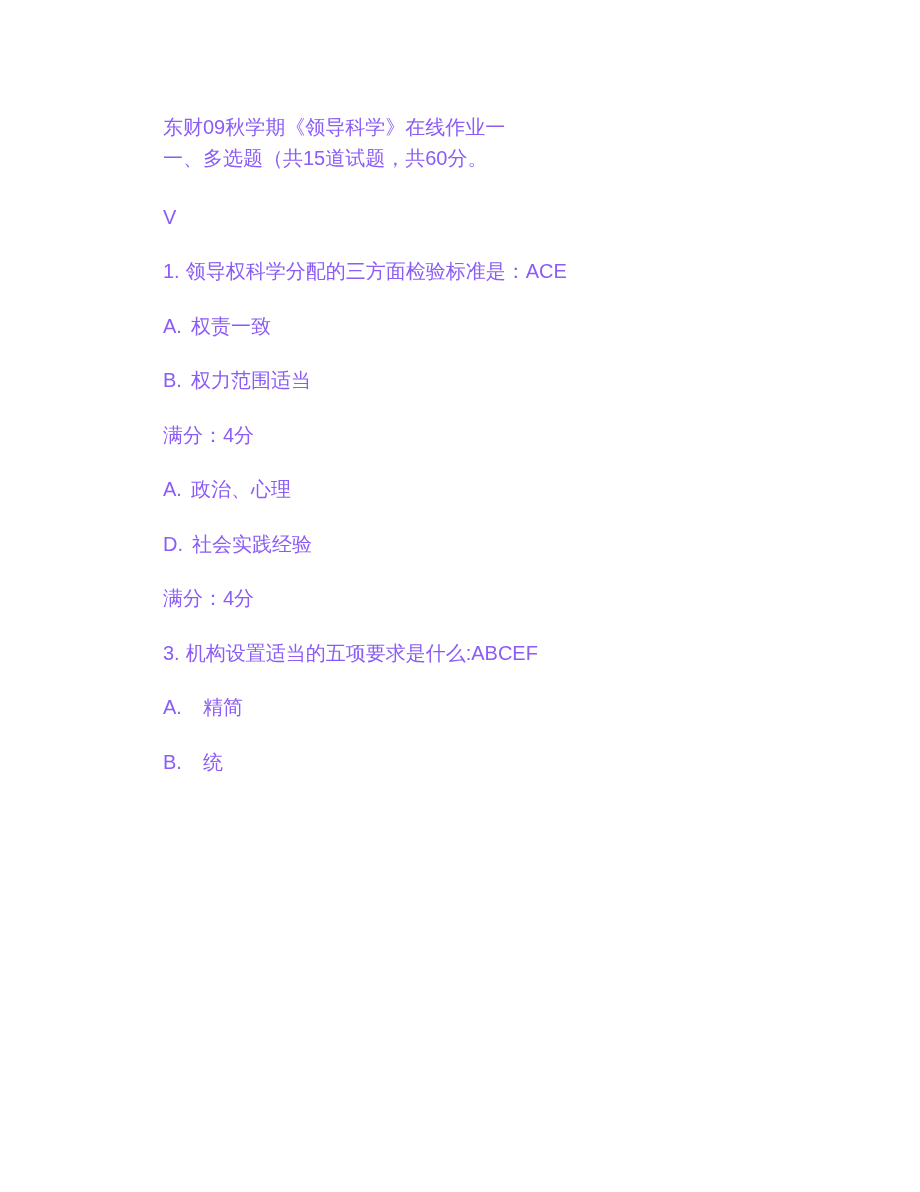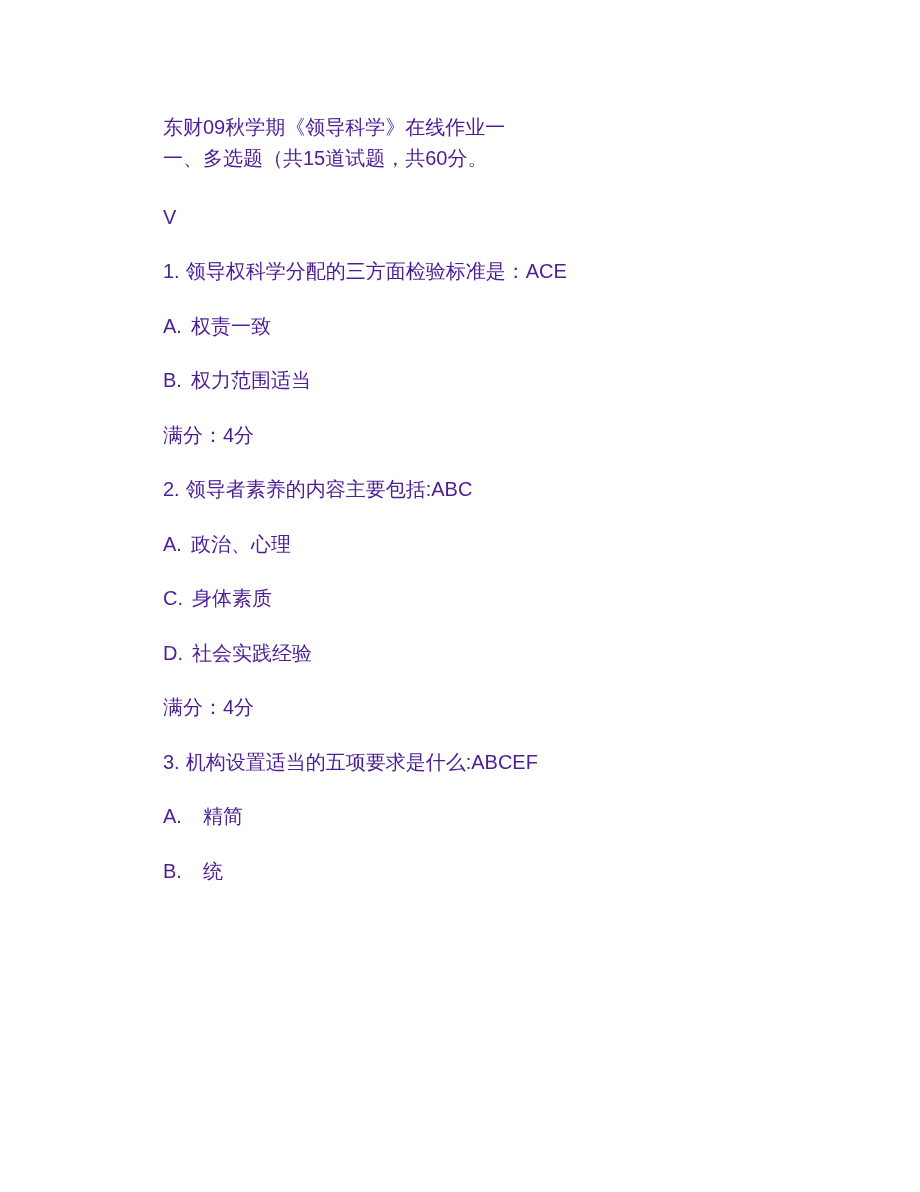--- a/index.html
+++ b/index.html
@@ -16,21 +16,21 @@
     position: relative;
     width: 920px;
     height: 1192px;
     background: #ffffff;
   }
   .doc {
     position: absolute;
     left: 163px;
     top: 112px;
     right: 30px;
-    color: #4c1d95;
+    color: #8b5cf6;
     font-family: "Liberation Sans", "DejaVu Sans", sans-serif;
     font-size: 20px;
     font-weight: 400;
   }
   .hline {
     line-height: 31px;
     white-space: nowrap;
   }
   .para {
     margin: 30.5px 0 0 0;
@@ -56,23 +56,21 @@
     <div class="hline">东财09秋学期《领导科学》在线作业一</div>
     <div class="hline">一、多选题（共15道试题，共60分。</div>
 
     <div class="para">V</div>
 
     <div class="para"><span class="qnum">1.</span><span>领导权科学分配的三方面检验标准是：</span><span>ACE</span></div>
     <div class="para"><span class="olabel">A.</span><span>权责一致</span></div>
     <div class="para"><span class="olabel">B.</span><span>权力范围适当</span></div>
     <div class="para">满分：4分</div>
 
-    <div class="para"><span class="qnum">2.</span><span>领导者素养的内容主要包括:</span><span>ABC</span></div>
     <div class="para"><span class="olabel">A.</span><span>政治、心理</span></div>
-    <div class="para"><span class="olabel">C.</span><span>身体素质</span></div>
     <div class="para"><span class="olabel">D.</span><span>社会实践经验</span></div>
     <div class="para">满分：4分</div>
 
     <div class="para"><span class="qnum">3.</span><span>机构设置适当的五项要求是什么:</span><span>ABCEF</span></div>
     <div class="para"><span class="olabel wide">A.</span><span>精简</span></div>
     <div class="para"><span class="olabel wide">B.</span><span>统</span></div>
 
   </div>
 </div>
 

